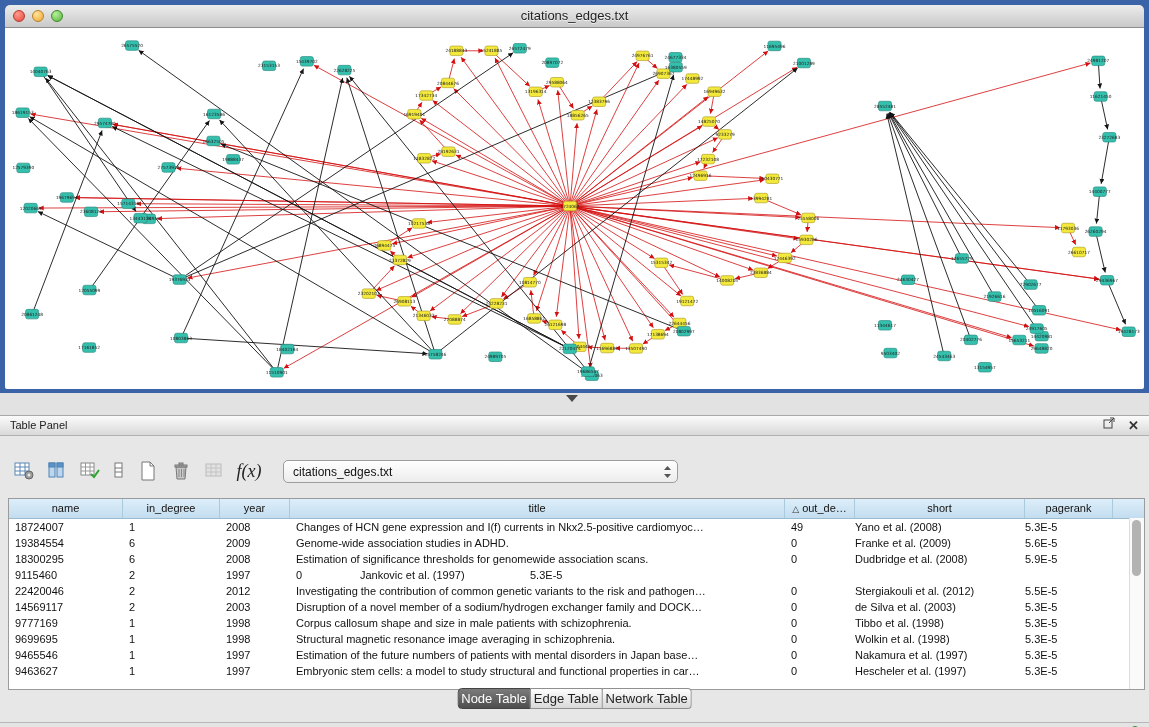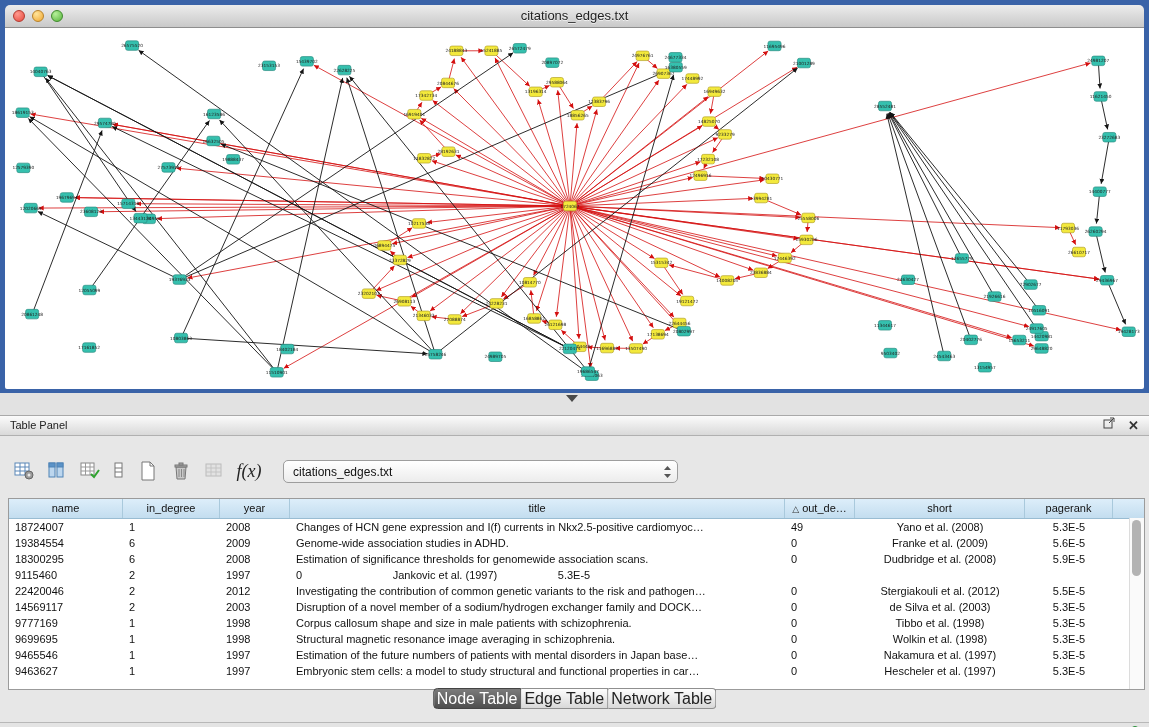--- a/index.html
+++ b/index.html
@@ -78,34 +78,34 @@
   }
   .hcell .sort{margin-right:3px;font-size:9px;color:#333;}
   .hf{flex:1 1 auto;border-right:none;}
   .c0{width:114px}.c1{width:97px}.c2{width:70px}.c3{width:495px}.c4{width:70px}.c5{width:170px}.c6{width:88px}
   .tbody{position:relative;}
   .trow{display:flex;height:16px;line-height:16px;background:#fff;}
   .cell{
     box-sizing:border-box;font-size:11px;color:#111;
     padding-left:6px;overflow:hidden;white-space:nowrap;flex:0 0 auto;
   }
-  .cell.c5,.cell.c6{text-align:center;padding-left:0;}
+  .cell.c5,.cell.c6{padding-left:0;}
   
   .vscroll{
     position:absolute;right:0;top:19px;bottom:0;width:14px;
     background:#fafafa;border-left:1px solid #dcdcdc;
   }
   .vthumb{position:absolute;left:2px;top:2px;width:9px;height:56px;border-radius:5px;background:#b3b3b3;}
   
   .tabbar{
     position:absolute;left:50%;top:272px;transform:translateX(-50%);
     display:flex;
   }
   .tab{
-    height:19px;line-height:19px;padding:0 3px;font-size:16px;color:#222;
+    height:19px;line-height:19px;padding:0 3px;font-size:13px;color:#222;
     background:linear-gradient(#fdfdfd,#d9d9d9);
     border:1px solid #8f8f8f;border-left:none;cursor:default;white-space:nowrap;
   }
   .tab:first-child{border-left:1px solid #8f8f8f;border-radius:4px 0 0 4px;}
   .tab:last-child{border-radius:0 4px 4px 0;}
   .tab.sel{background:linear-gradient(#7b7b7b,#4e4e4e);color:#fff;border-color:#444;}
   
   .statusbar{
     position:absolute;left:0;bottom:0;width:100%;height:17px;
     background:#e4e4e4;border-top:1px solid #b8b8b8;box-sizing:border-box;

